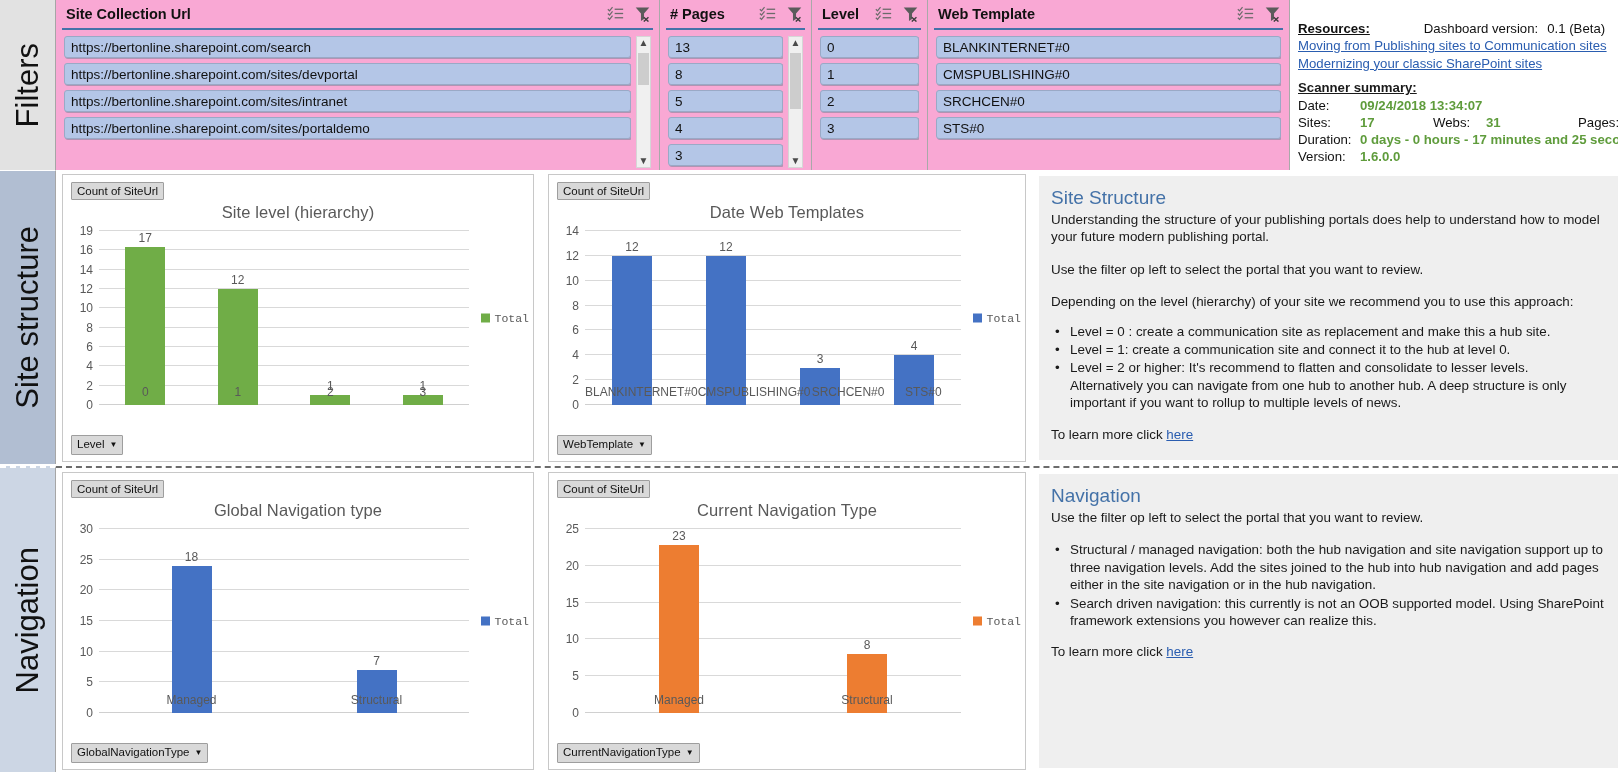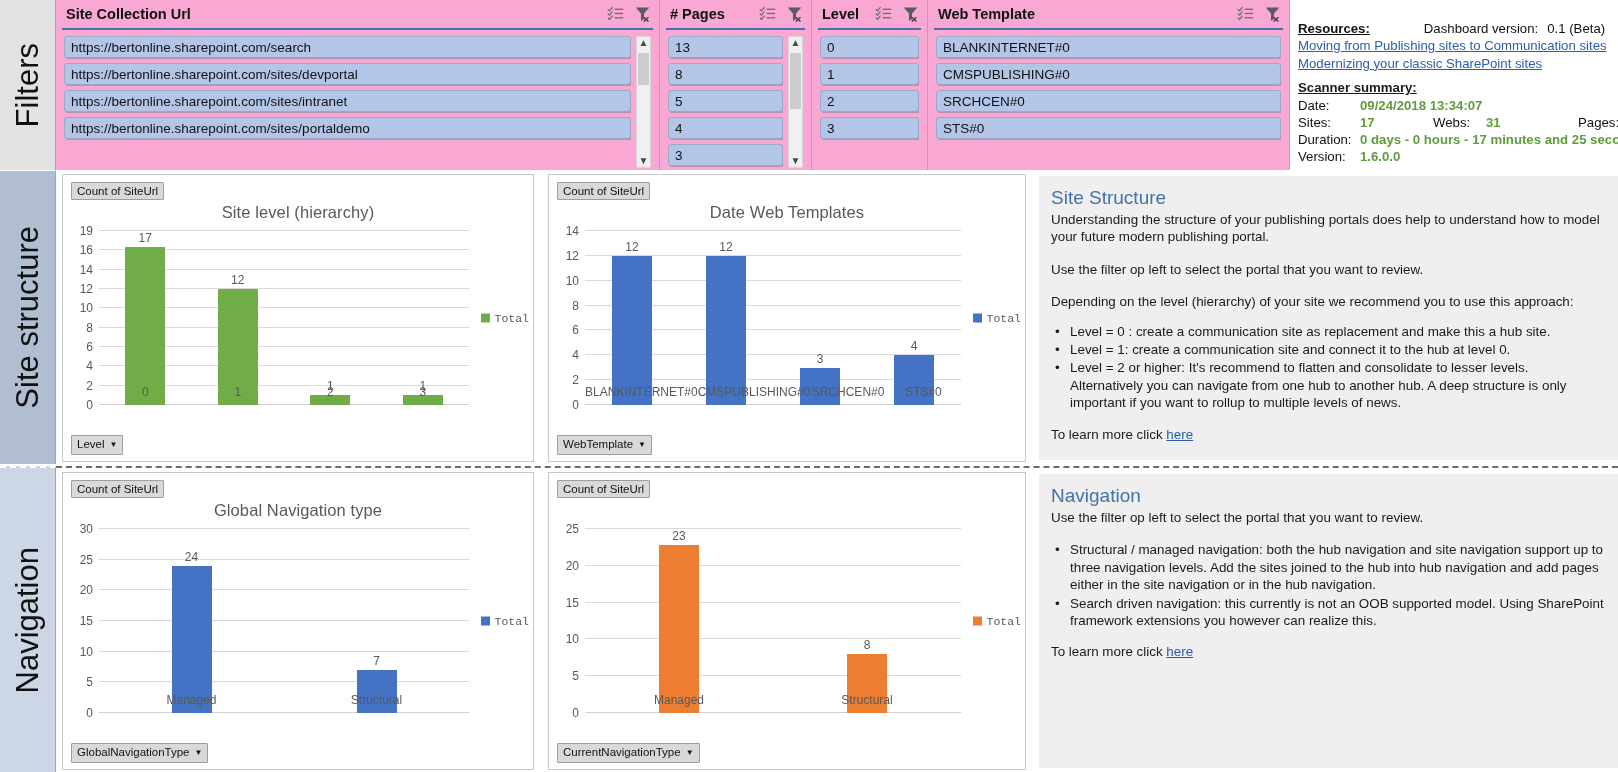--- a/index.html
+++ b/index.html
@@ -511,21 +511,21 @@
               <div class="gline" style="bottom: 16.6667%;"></div>
               <div class="gline" style="bottom: 33.3333%;"></div>
               <div class="gline" style="bottom: 50%;"></div>
               <div class="gline" style="bottom: 66.6667%;"></div>
               <div class="gline" style="bottom: 83.3333%;"></div>
               <div class="gline" style="bottom: 100%;"></div>
             </div>
           <div class="grid-area bars-wrap" style="right:64px;">
             <div class="bars">
                 <div class="barslot">
-                  <div class="barval">24</div>
+                  <div class="barval">18</div>
                   <div class="bar" style="background: rgb(68, 114, 196); height: 80%;"></div>
                 </div>
                 <div class="barslot">
                   <div class="barval">7</div>
                   <div class="bar" style="background: rgb(68, 114, 196); height: 23.3333%;"></div>
                 </div>
               </div>
           </div>
           <div class="xaxis" style="right:64px;">
               <div class="xtick">Managed</div>
@@ -538,20 +538,21 @@
         </div>
       </div>
       <span class="pivot-btn pivot-bl">
         <span>GlobalNavigationType</span><span class="caret">▼</span>
       </span>
     </div>
 
     <div class="chart-cell" style="left:492px; width:478px;">
       <span class="pivot-btn pivot-tl">Count of SiteUrl</span>
       <div class="chart">
+        <div class="chart-title">Current Navigation Type</div>
         <div class="plot">
           <div class="yaxis">
               <div class="ytick" style="bottom: 0%; right: 4px; position: absolute; transform: translateY(50%);">0</div>
               <div class="ytick" style="bottom: 20%; right: 4px; position: absolute; transform: translateY(50%);">5</div>
               <div class="ytick" style="bottom: 40%; right: 4px; position: absolute; transform: translateY(50%);">10</div>
               <div class="ytick" style="bottom: 60%; right: 4px; position: absolute; transform: translateY(50%);">15</div>
               <div class="ytick" style="bottom: 80%; right: 4px; position: absolute; transform: translateY(50%);">20</div>
               <div class="ytick" style="bottom: 100%; right: 4px; position: absolute; transform: translateY(50%);">25</div>
             </div>
           <div class="grid-area" style="right:64px;">

